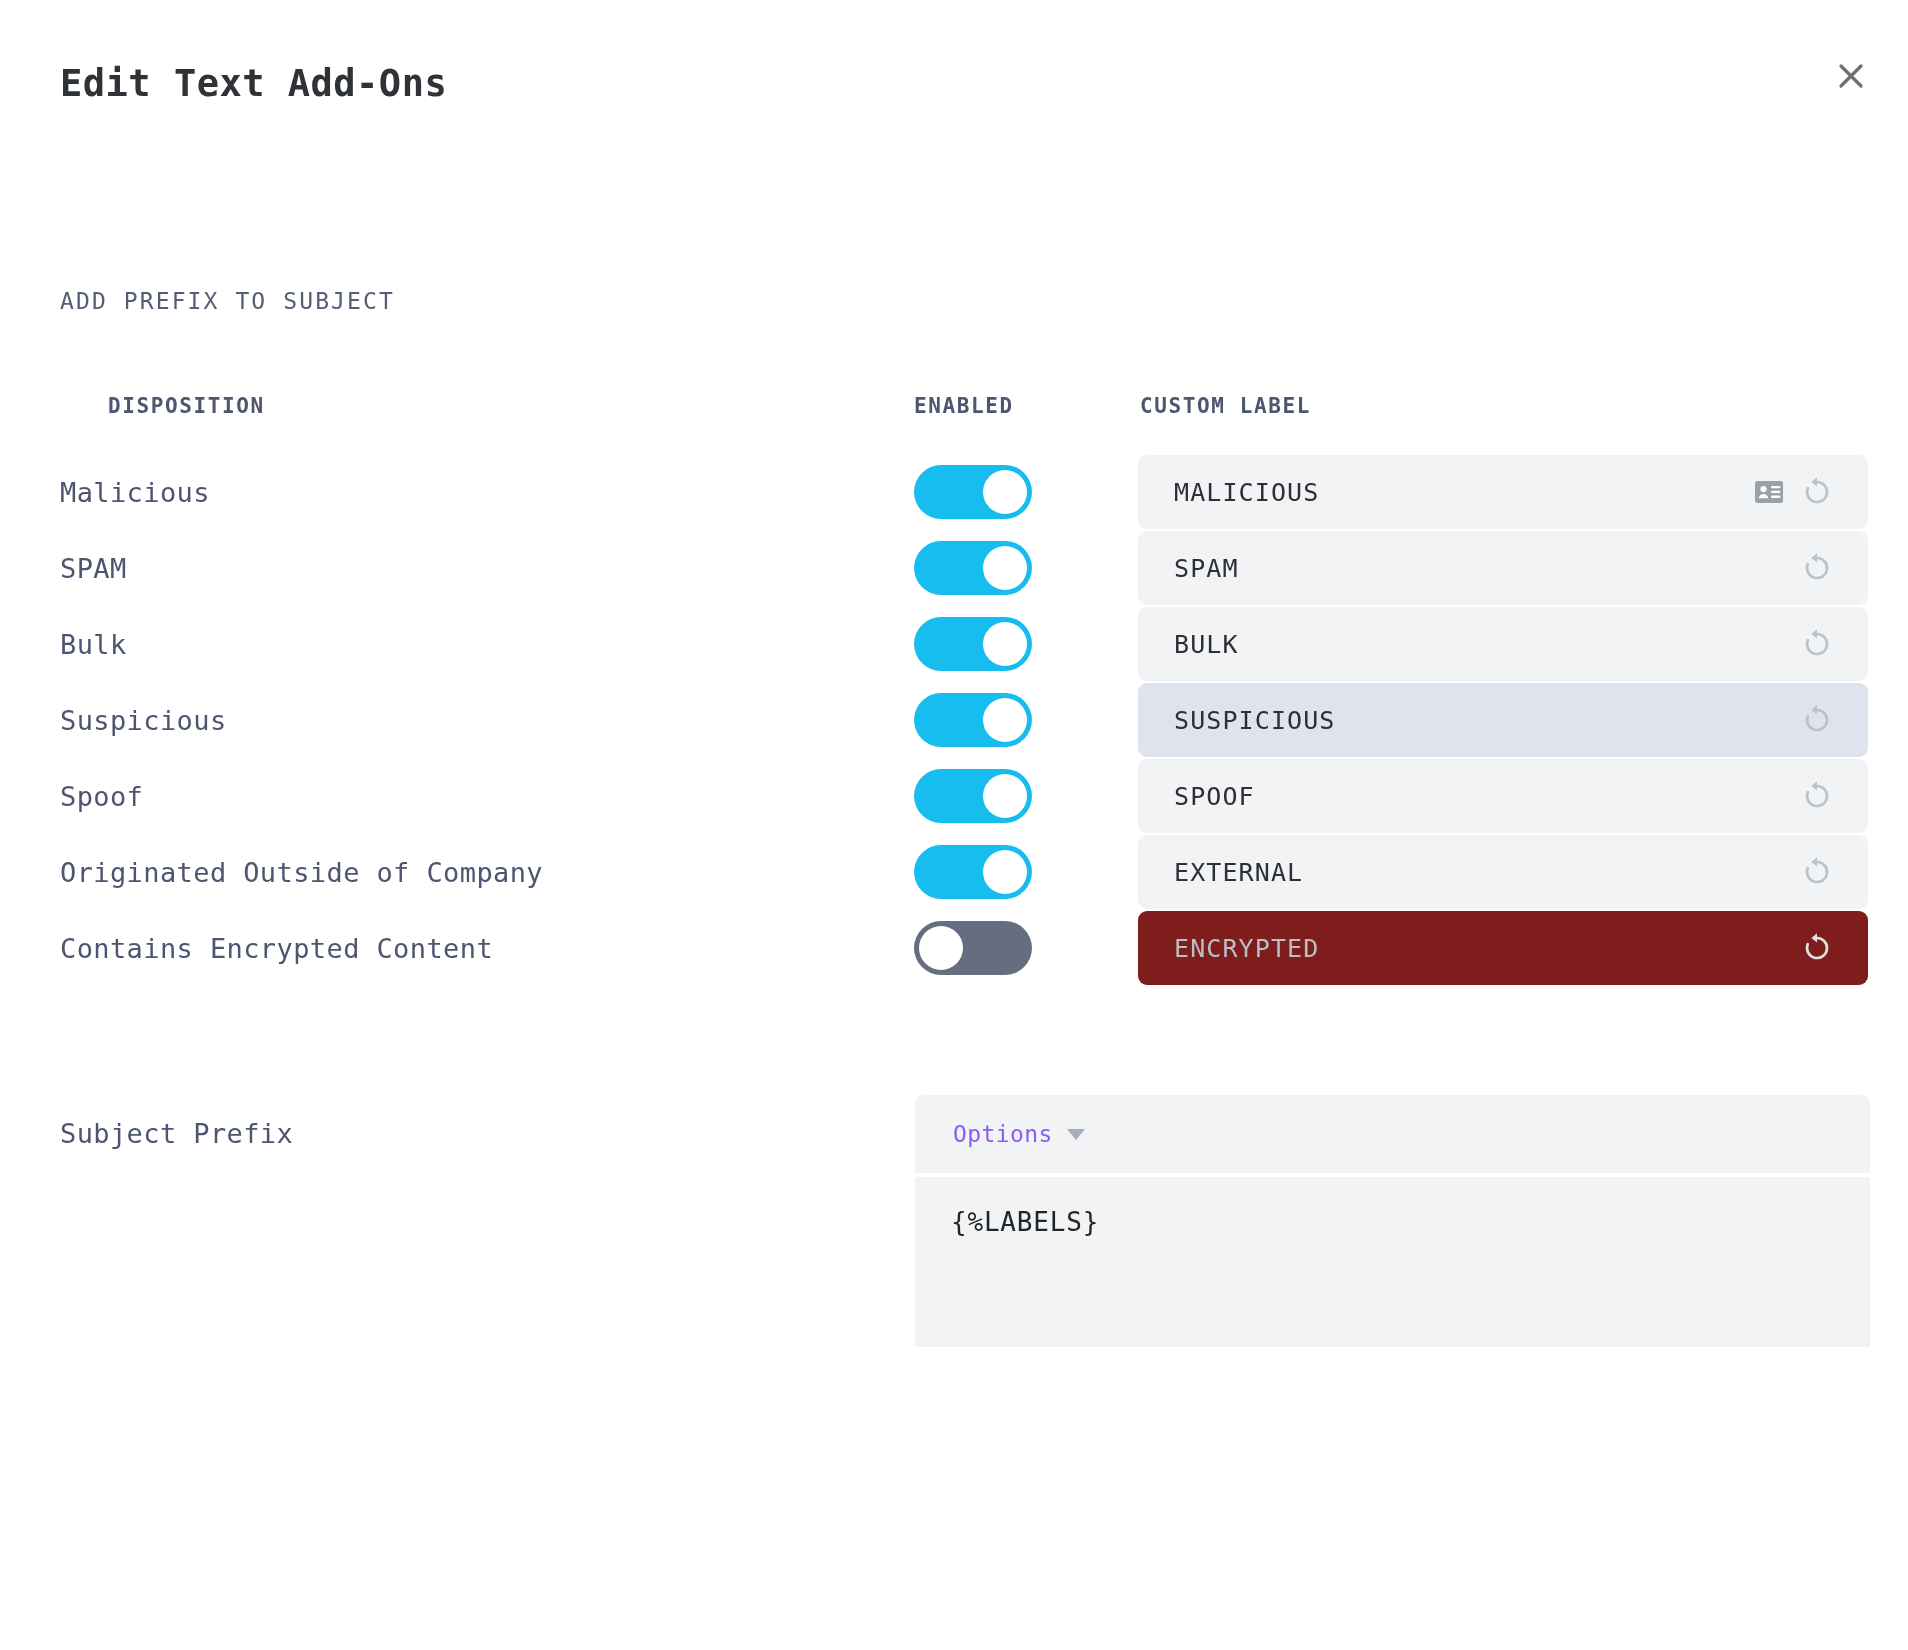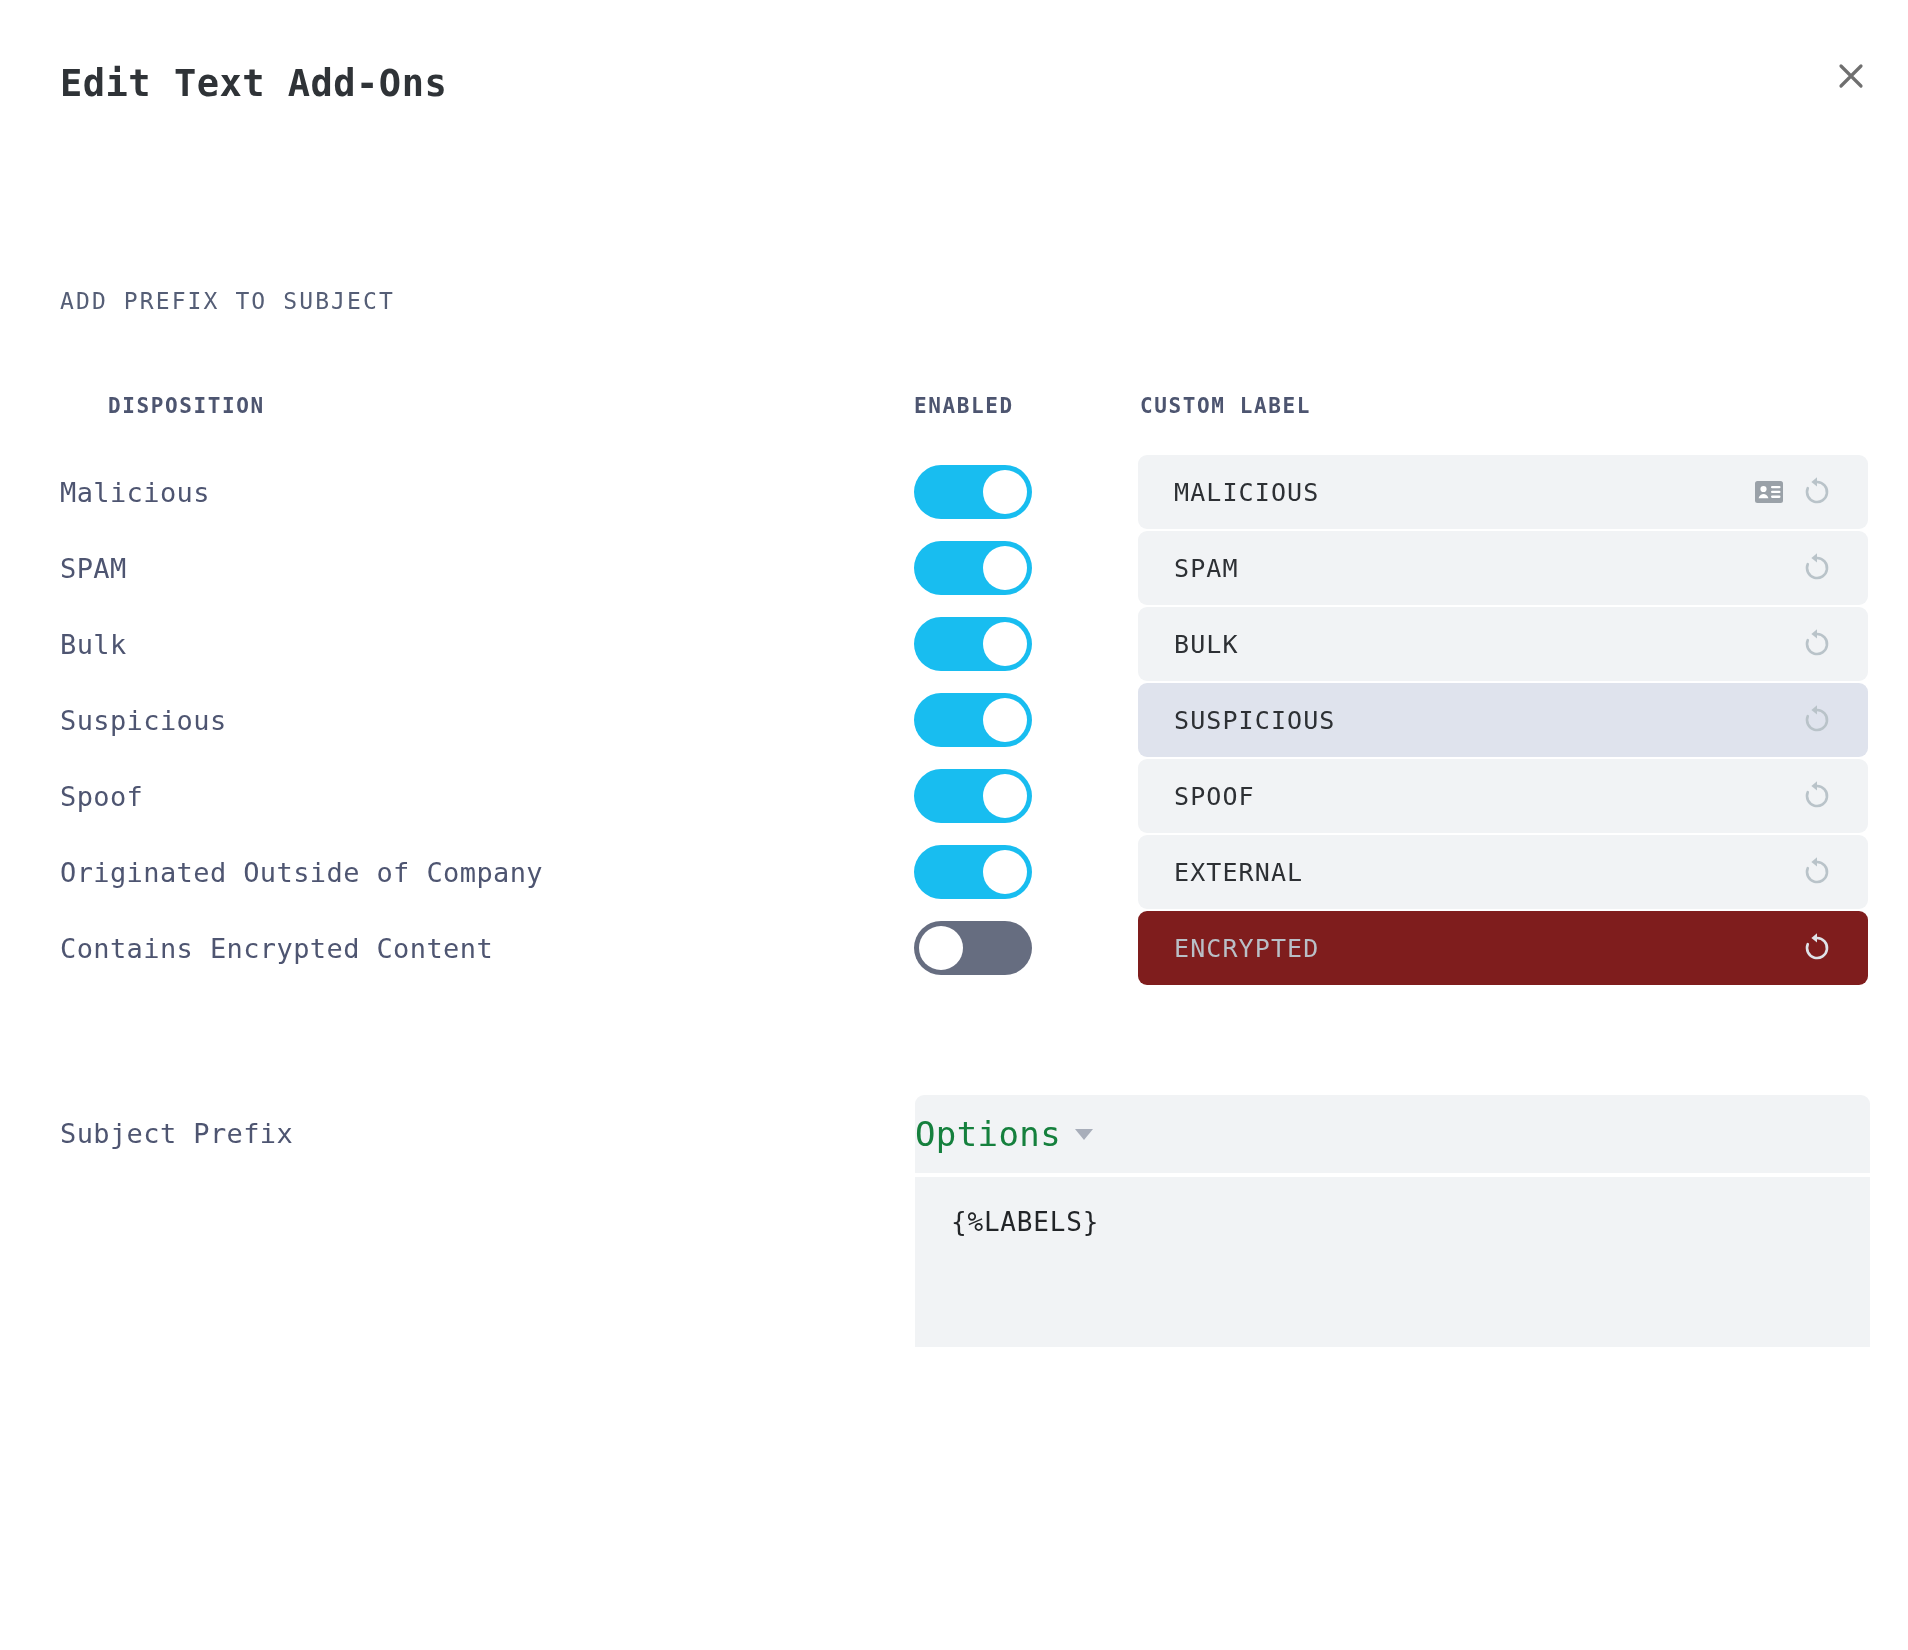--- a/index.html
+++ b/index.html
@@ -179,22 +179,23 @@
     top: 1095px;
     width: 955px;
     height: 78px;
     background: #f1f3f5;
     border-radius: 9px 9px 0 0;
     display: flex;
     align-items: center;
     cursor: pointer;
   }
   #options-label {
-    font-size: 34px;
-    color: #15803d;
+    margin-left: 38px;
+    font-size: 23px;
+    color: #8b5cf6;
     letter-spacing: 0.4px;
   }
   #options-caret {
     margin-left: 14px;
     width: 0; height: 0;
     border-left: 9px solid transparent;
     border-right: 9px solid transparent;
     border-top: 11px solid #a8aeba;
   }
 

